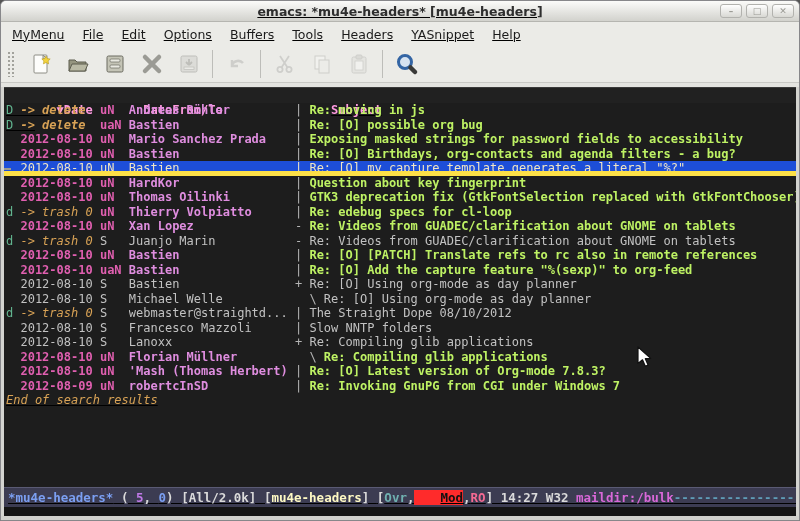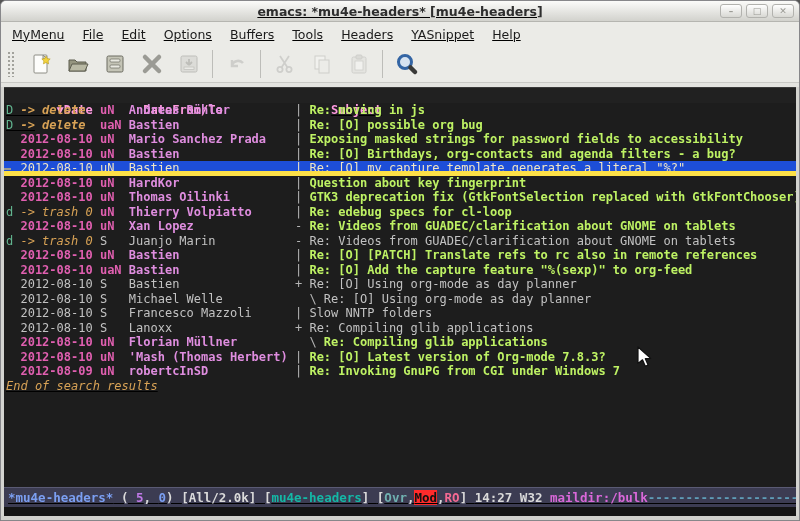--- a/index.html
+++ b/index.html
@@ -78,23 +78,23 @@
   .modeline {
     margin:0 3px; height:20px; line-height:19px; background:#3c3c52;
     border-top:1px solid #5a5a74; padding-left:4px;
     font-family:"DejaVu Sans Mono", monospace; font-size:12.5px; font-weight:bold;
     white-space:pre; overflow:hidden; color:#dadada;
   }
   .ml-buffer-name { color:#7b9ff2; }
   .ml-plain { color:#dadada; }
   .ml-count-marked { color:#c07ae8; }
   .ml-count-other { color:#7b9ff2; }
-  .ml-mode-name { color:#14b8a6; }
+  .ml-mode-name { color:#fef9c3; }
   .ml-ovr { color:#6fb0b0; }
-  .ml-mod { color:#111111; background:#ff2b2b; }
+  .ml-mod { color:#111111; background:#ff2b2b;padding-left:26px; }
   .ml-ro { color:#f56a93; }
   .ml-maildir { color:#d968d9; }
   .ml-dashes { color:#5f9db8; }
   
   .minibuffer { margin:0 3px; height:9px; background:#141414; }
   .bottom-chrome { height:6px; background:#cfcfcb; }
   
   .mouse-cursor { position:absolute; left:636px; top:345px; z-index:50; pointer-events:none; }
 </style>
 </head>
@@ -207,20 +207,21 @@
         <div class="row current"><span class="f-mark"></span><span class="f-date">2012-08-10</span><span class="f-flags">uN</span><span class="f-from">Bastien</span><span class="f-sep"> | </span><span class="f-subj">Re: [O] my capture template generates a literal "%?"</span><span class="fringe-dash"></span></div>
         <div class="row unread"><span class="f-mark"></span><span class="f-date">2012-08-10</span><span class="f-flags">uN</span><span class="f-from">HardKor</span><span class="f-sep"> | </span><span class="f-subj">Question about key fingerprint</span></div>
         <div class="row unread"><span class="f-mark"></span><span class="f-date">2012-08-10</span><span class="f-flags">uN</span><span class="f-from">Thomas Oilinki</span><span class="f-sep"> | </span><span class="f-subj">GTK3 deprecation fix (GtkFontSelection replaced with GtkFontChooser)</span></div>
         <div class="row unread marked-trash"><span class="f-mark">d</span><span class="f-date">-&gt; trash 0</span><span class="f-flags">uN</span><span class="f-from">Thierry Volpiatto</span><span class="f-sep"> | </span><span class="f-subj">Re: edebug specs for cl-loop</span></div>
         <div class="row unread"><span class="f-mark"></span><span class="f-date">2012-08-10</span><span class="f-flags">uN</span><span class="f-from">Xan Lopez</span><span class="f-sep"> - </span><span class="f-subj">Re: Videos from GUADEC/clarification about GNOME on tablets</span></div>
         <div class="row read marked-trash"><span class="f-mark">d</span><span class="f-date">-&gt; trash 0</span><span class="f-flags">S</span><span class="f-from">Juanjo Marin</span><span class="f-sep"> - </span><span class="f-subj">Re: Videos from GUADEC/clarification about GNOME on tablets</span></div>
         <div class="row unread"><span class="f-mark"></span><span class="f-date">2012-08-10</span><span class="f-flags">uN</span><span class="f-from">Bastien</span><span class="f-sep"> | </span><span class="f-subj">Re: [O] [PATCH] Translate refs to rc also in remote references</span></div>
         <div class="row unread"><span class="f-mark"></span><span class="f-date">2012-08-10</span><span class="f-flags">uaN</span><span class="f-from">Bastien</span><span class="f-sep"> | </span><span class="f-subj">Re: [O] Add the capture feature "%(sexp)" to org-feed</span></div>
         <div class="row read"><span class="f-mark"></span><span class="f-date">2012-08-10</span><span class="f-flags">S</span><span class="f-from">Bastien</span><span class="f-sep"> + </span><span class="f-subj">Re: [O] Using org-mode as day planner</span></div>
         <div class="row read"><span class="f-mark"></span><span class="f-date">2012-08-10</span><span class="f-flags">S</span><span class="f-from">Michael Welle</span><span class="f-sep">   \ </span><span class="f-subj">Re: [O] Using org-mode as day planner</span></div>
+        <div class="row read marked-trash"><span class="f-mark">d</span><span class="f-date">-&gt; trash 0</span><span class="f-flags">S</span><span class="f-from">webmaster@straightd...</span><span class="f-sep"> | </span><span class="f-subj">The Straight Dope 08/10/2012</span></div>
         <div class="row read"><span class="f-mark"></span><span class="f-date">2012-08-10</span><span class="f-flags">S</span><span class="f-from">Francesco Mazzoli</span><span class="f-sep"> | </span><span class="f-subj">Slow NNTP folders</span></div>
         <div class="row read"><span class="f-mark"></span><span class="f-date">2012-08-10</span><span class="f-flags">S</span><span class="f-from">Lanoxx</span><span class="f-sep"> + </span><span class="f-subj">Re: Compiling glib applications</span></div>
         <div class="row unread"><span class="f-mark"></span><span class="f-date">2012-08-10</span><span class="f-flags">uN</span><span class="f-from">Florian Müllner</span><span class="f-sep">   \ </span><span class="f-subj">Re: Compiling glib applications</span></div>
         <div class="row unread"><span class="f-mark"></span><span class="f-date">2012-08-10</span><span class="f-flags">uN</span><span class="f-from">'Mash (Thomas Herbert)</span><span class="f-sep"> | </span><span class="f-subj">Re: [O] Latest version of Org-mode 7.8.3?</span></div>
         <div class="row unread"><span class="f-mark"></span><span class="f-date">2012-08-09</span><span class="f-flags">uN</span><span class="f-from">robertcInSD</span><span class="f-sep"> | </span><span class="f-subj">Re: Invoking GnuPG from CGI under Windows 7</span></div>
       </div>
     <div class="eos-line">End of search results</div>
   </div>
 
   <div class="modeline" id="modeline"><span class="ml-buffer-name">*mu4e-headers*</span><span class="ml-plain"> ( </span><span class="ml-count-marked">5</span><span class="ml-plain">, </span><span class="ml-count-other">0</span><span class="ml-plain">) </span><span class="ml-plain">[All/2.0k] </span><span class="ml-plain">[</span><span class="ml-mode-name">mu4e-headers</span><span class="ml-plain">] </span><span class="ml-plain">[</span><span class="ml-ovr">Ovr</span><span class="ml-plain">,</span><span class="ml-mod">Mod</span><span class="ml-plain">,</span><span class="ml-ro">RO</span><span class="ml-plain">] </span><span class="ml-plain">14:27 W32 </span><span class="ml-maildir">maildir:/bulk</span><span class="ml-dashes">------------------------------------------------------------</span></div>

